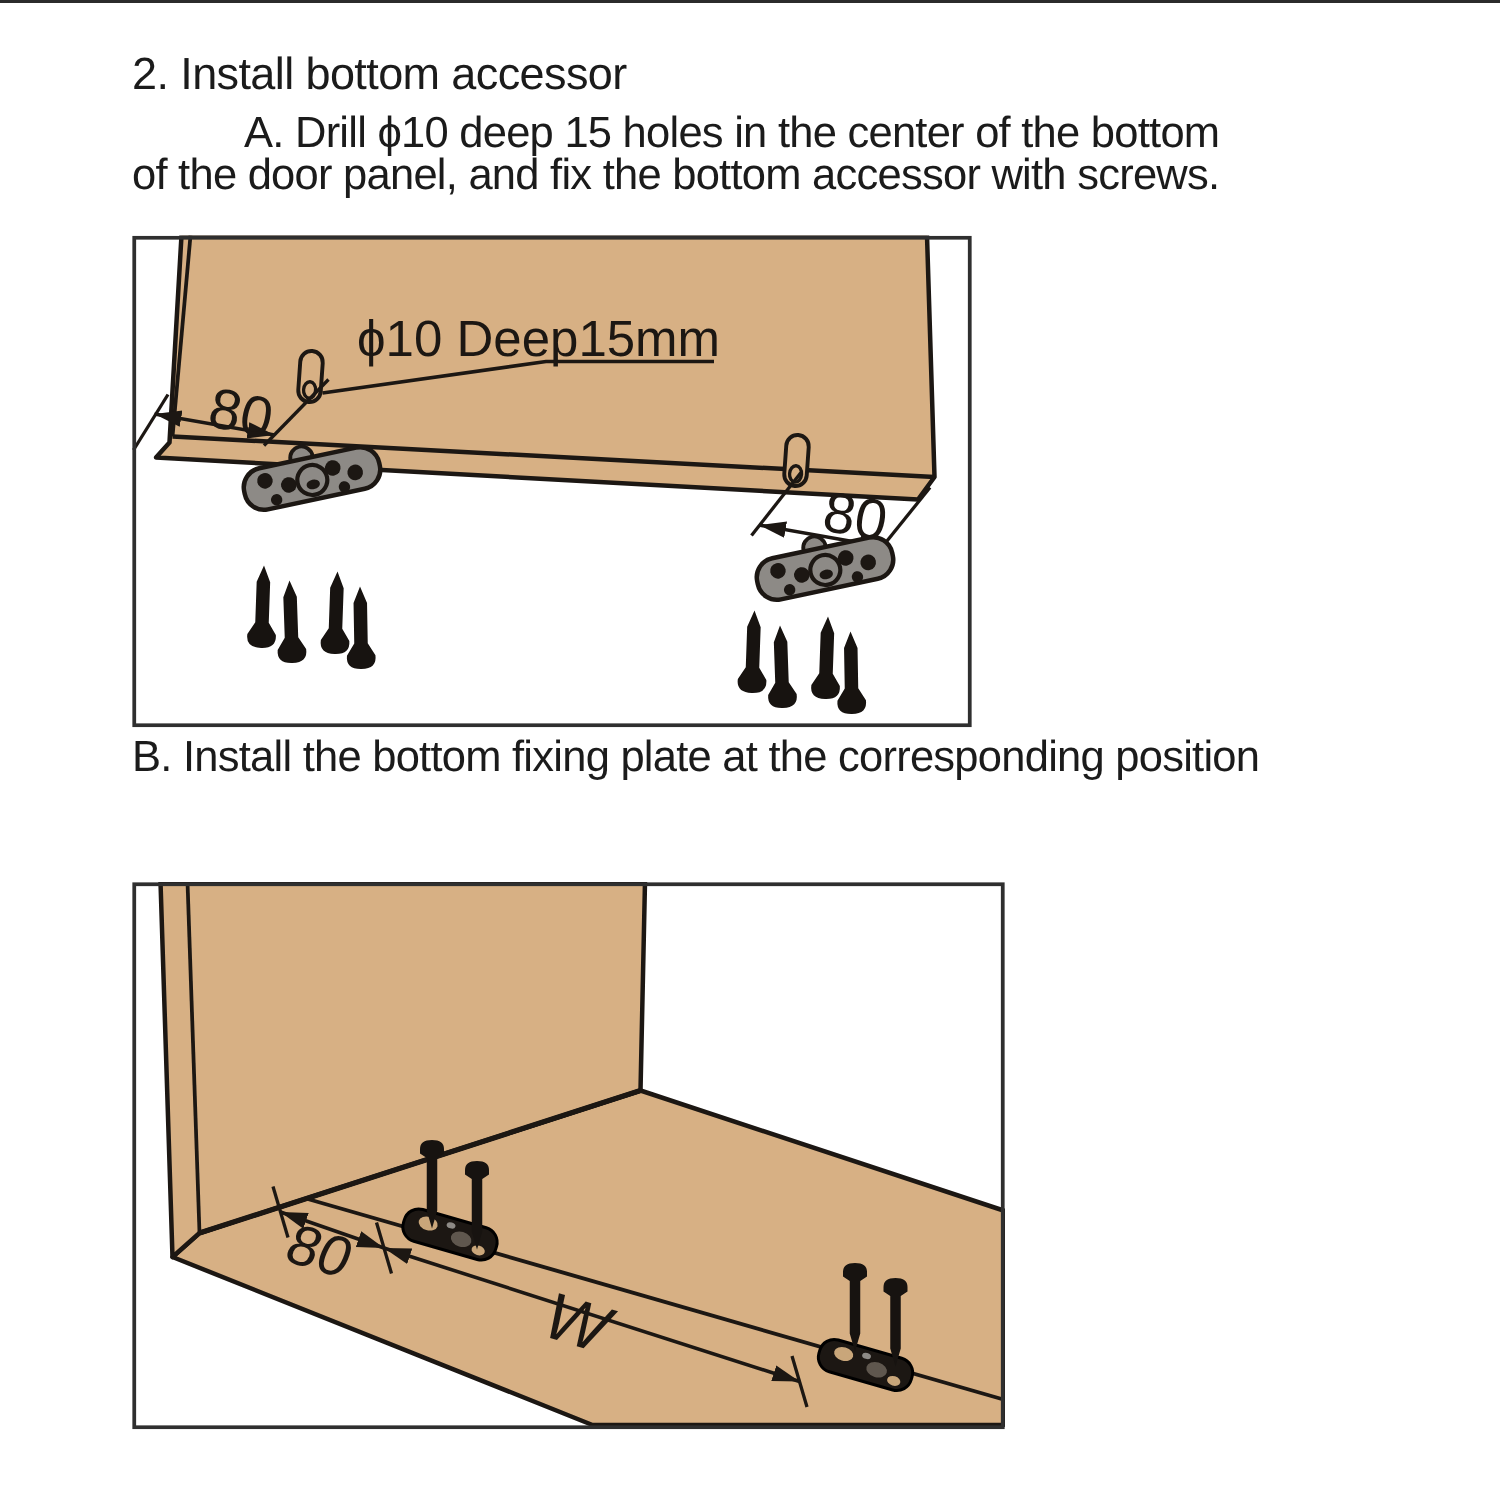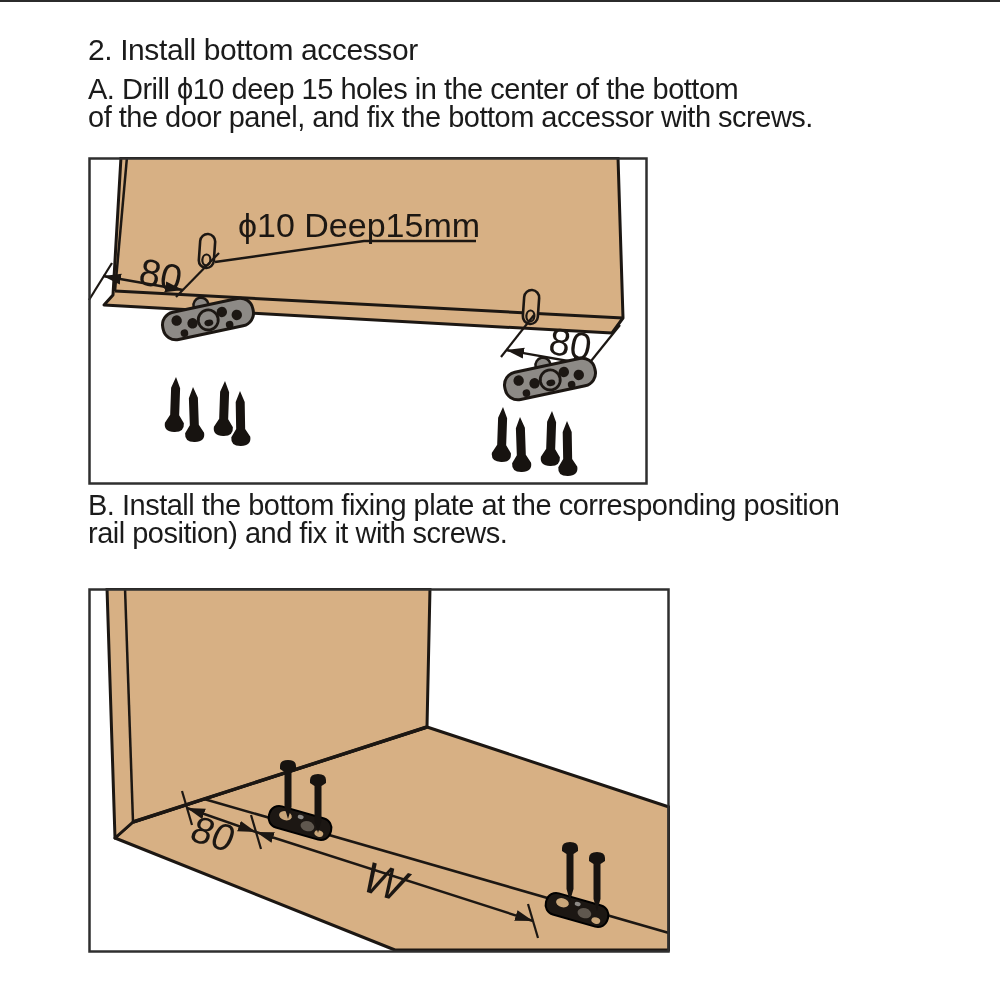--- a/index.html
+++ b/index.html
@@ -2,21 +2,21 @@
 <html><head>
 <meta charset="utf-8">
 <style>
   html,body{margin:0;padding:0;background:#ffffff;}
   body{width:1000px;height:1000px;position:relative;overflow:hidden;
        font-family:"Liberation Sans","DejaVu Sans",sans-serif;color:#1b1b1b;}
   .abs{position:absolute;}
   #top-rule{left:0;top:0;width:1000px;height:2px;background:#2b2b2b;}
   #section-title{left:88px;top:33px;font-size:30px;letter-spacing:-0.4px;white-space:nowrap;}
   .instr{left:88px;font-size:29px;line-height:27.5px;letter-spacing:-0.5px;white-space:nowrap;}
-  #step-a{top:76px;}
+  #step-a{top:76px;text-align:right;}
   #step-b{top:492px;}
   svg text{font-family:"Liberation Sans","DejaVu Sans",sans-serif;}
   .dimtxt{font-size:38px;fill:#1c1713;}
   .lbltxt{font-size:34px;fill:#1c1713;}
   .wtxt{font-size:44px;font-style:italic;fill:#1c1713;}
 </style>
 </head>
 <body>
 
 <div class="abs" id="top-rule"></div>
@@ -92,21 +92,20 @@
     <use href="#screwUp" transform="translate(432,260) rotate(-2)"></use>
     <use href="#screwUp" transform="translate(464,254) rotate(2)"></use>
     <use href="#screwUp" transform="translate(479,264) rotate(-1)"></use>
   </g>
 
   <rect x="1.5" y="1.5" width="557" height="325" fill="none" stroke-width="2.5" stroke="#2F2F2F"></rect>
 </svg>
 
 <div class="abs instr" id="step-b">
   <div>B. Install the bottom fixing plate at the corresponding position</div>
-  <div>rail position) and fix it with screws.</div>
 </div>
 
 <svg class="abs" style="left:88px;top:588px;" width="582" height="365" viewBox="0 0 582 365">
   <defs>
     <marker id="arrB" markerUnits="userSpaceOnUse" markerWidth="20" markerHeight="14" refX="18" refY="7" orient="auto-start-reverse">
       <path d="M18,7 L0,1.5 L0,12.5 Z" fill="#1c1713"></path>
     </marker>
     <g id="plateShapeB">
       <rect x="-32" y="-11" width="64" height="22" rx="10" fill="#1C1713" stroke="#000000" stroke-width="2"></rect>
       <ellipse cx="-16" cy="-3" rx="6.5" ry="4.5" fill="#C9A67A"></ellipse>

